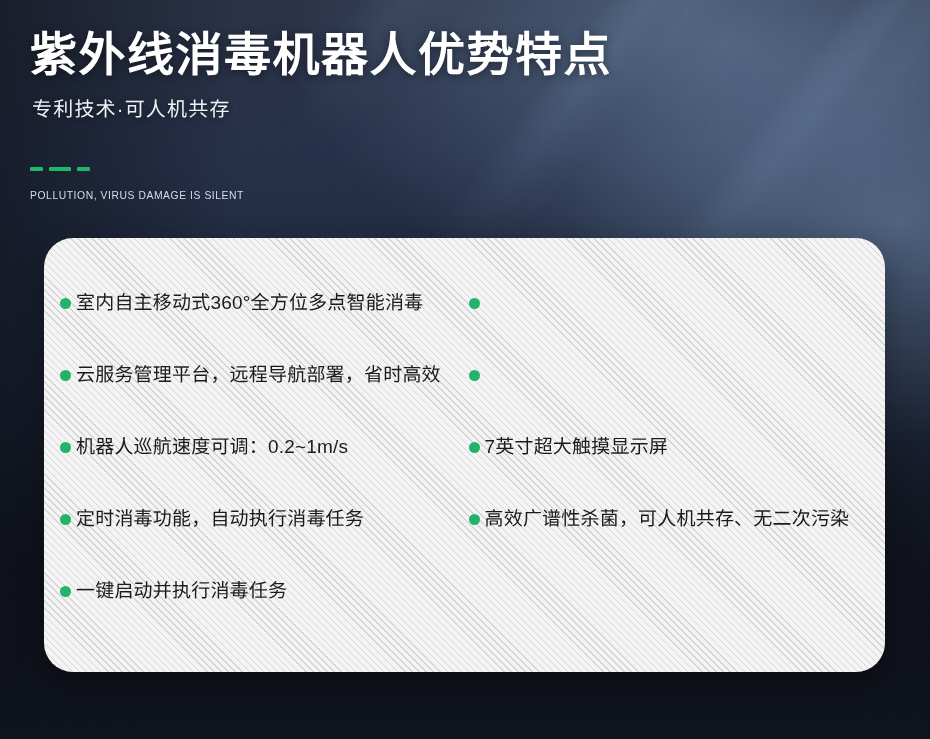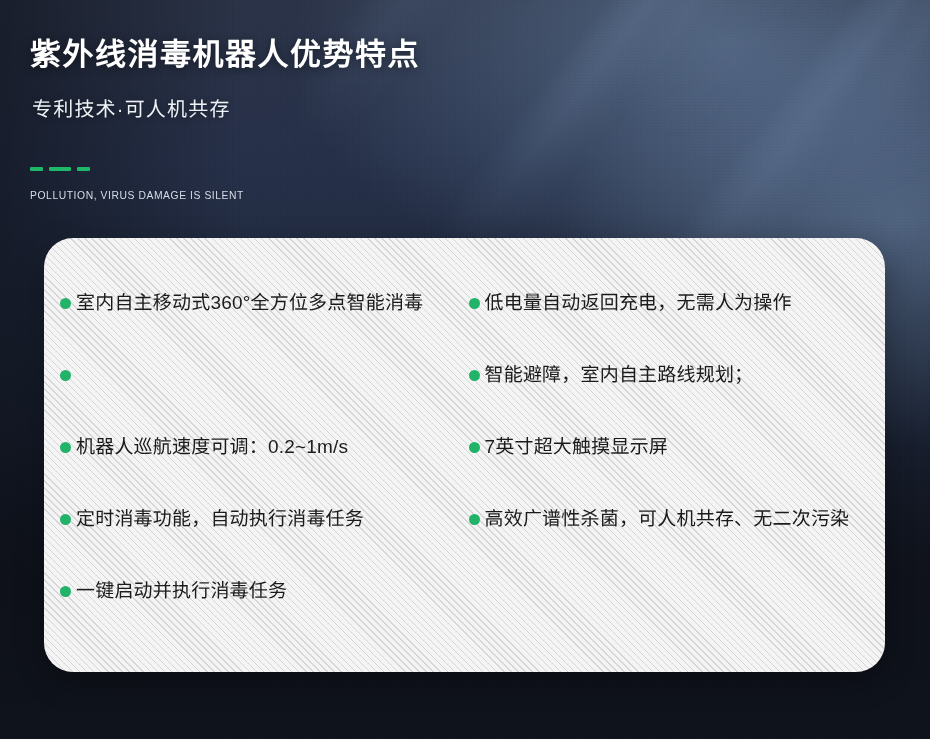--- a/index.html
+++ b/index.html
@@ -84,21 +84,21 @@
   
   .header {
     position: absolute;
     left: 30px;
     top: 26px;
     width: 700px;
     z-index: 5;
   }
   .title {
     margin: 0;
-    font-size: 31px;
+    font-size: 47px;
     line-height: 58px;
     font-weight: 700;
     color: #ffffff;
     letter-spacing: 1.5px;
     text-shadow: 0 2px 10px rgba(0,0,0,0.45);
   }
   .subtitle {
     margin: 12px 0 6px 2px;
     font-size: 20px;
     line-height: 26px;
@@ -227,43 +227,42 @@
   <div class="card">
     <div class="card-inner">
 
       <div class="col col-left">
         <div class="feature">
           <span class="bullet"></span>
           <span class="feature-text">室内自主移动式360°全方位多点智能消毒</span>
         </div>
         <div class="feature">
           <span class="bullet"></span>
+          <span class="feature-text">云服务管理平台，远程导航部署，省时高效</span>
         </div>
         <div class="feature">
           <span class="bullet"></span>
           <span class="feature-text">机器人巡航速度可调：0.2~1m/s</span>
         </div>
         <div class="feature">
           <span class="bullet"></span>
           <span class="feature-text">定时消毒功能，自动执行消毒任务</span>
         </div>
         <div class="feature">
           <span class="bullet"></span>
           <span class="feature-text">一键启动并执行消毒任务</span>
         </div>
       </div>
 
       <div class="col col-right">
         <div class="feature">
           <span class="bullet"></span>
-          <span class="feature-text">低电量自动返回充电，无需人为操作</span>
-        </div>
-        <div class="feature">
-          <span class="bullet"></span>
-          <span class="feature-text">智能避障，室内自主路线规划；</span>
+        </div>
+        <div class="feature">
+          <span class="bullet"></span>
         </div>
         <div class="feature">
           <span class="bullet"></span>
           <span class="feature-text">7英寸超大触摸显示屏</span>
         </div>
         <div class="feature">
           <span class="bullet"></span>
           <span class="feature-text">高效广谱性杀菌，可人机共存、无二次污染</span>
         </div>
       </div>

